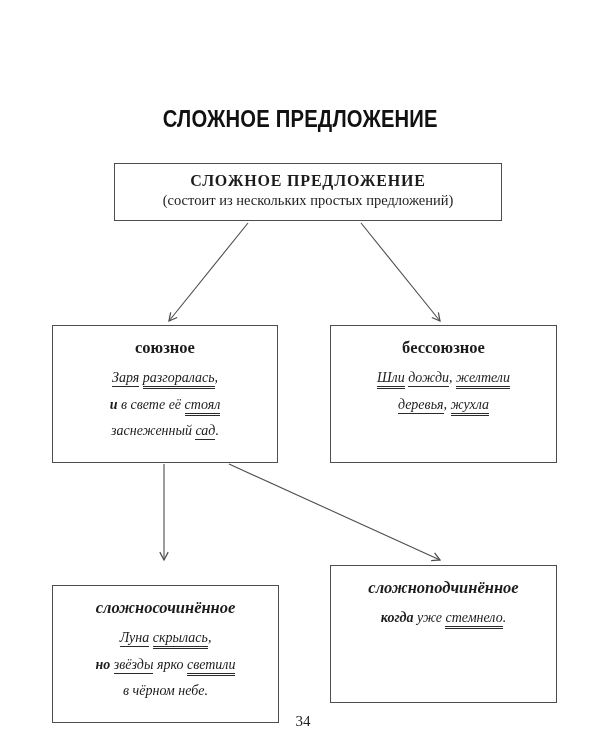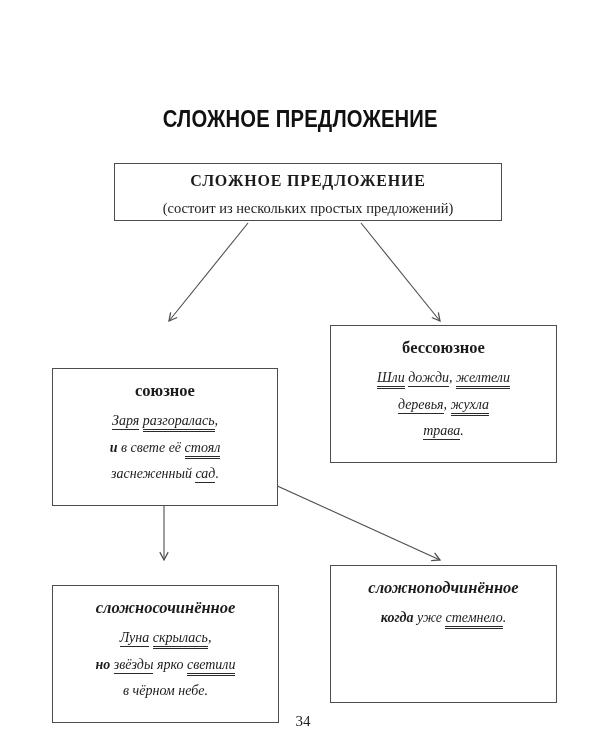--- a/index.html
+++ b/index.html
@@ -42,25 +42,25 @@
 
   
   #root-box { left: 114px; top: 163px; width: 388px; height: 58px; padding-top: 8px; }
   #root-box .root-title {
     font-weight: 700;
     font-size: 16px;
     letter-spacing: 0.8px;
   }
   #root-box .root-subtitle {
     font-size: 14.5px;
-    margin-top: 10px;
+    margin-top: 2px;
   }
 
   
-  #box-soyuznoe            { left:  52px; top: 325px; width: 226px; height: 138px; margin-top: 43px; }
+  #box-soyuznoe            { left:  52px; top: 325px; width: 226px; height: 138px; }
   #box-bessoyuznoe         { left: 330px; top: 325px; width: 227px; height: 138px; }
   #box-slozhnosochinennoe  { left:  52px; top: 585px; width: 227px; height: 138px; }
   #box-slozhnopodchinennoe { left: 330px; top: 565px; width: 227px; height: 138px; text-align: center; }
 
   .node-title {
     padding-top: 12px;
     font-weight: 700;
     font-size: 16.5px;
     line-height: 20px;
     margin-bottom: 7px;
@@ -129,21 +129,20 @@
         <div class="sentence-line"><span class="seg seg-conj">и</span><span class="seg"> в свете её </span><span class="seg seg-predicate">стоял</span></div>
         <div class="sentence-line"><span class="seg">заснеженный </span><span class="seg seg-subject">сад</span><span class="seg">.</span></div>
       </div>
   </div>
 
   <div id="box-bessoyuznoe" class="node">
     <div class="node-title">бессоюзное</div>
     <div class="sentence">
         <div class="sentence-line"><span class="seg seg-predicate">Шли</span><span class="seg"> </span><span class="seg seg-subject">дожди</span><span class="seg">, </span><span class="seg seg-predicate">желтели</span></div>
         <div class="sentence-line"><span class="seg seg-subject">деревья</span><span class="seg">, </span><span class="seg seg-predicate">жухла</span></div>
-        <div class="sentence-line"><span class="seg seg-subject">трава</span><span class="seg">.</span></div>
       </div>
   </div>
 
   <div id="box-slozhnosochinennoe" class="node">
     <div class="node-title italic">сложносочинённое</div>
     <div class="sentence">
         <div class="sentence-line"><span class="seg seg-subject">Луна</span><span class="seg"> </span><span class="seg seg-predicate">скрылась</span><span class="seg">,</span></div>
         <div class="sentence-line"><span class="seg seg-conj">но</span><span class="seg"> </span><span class="seg seg-subject">звёзды</span><span class="seg"> ярко </span><span class="seg seg-predicate">светили</span></div>
         <div class="sentence-line"><span class="seg">в чёрном небе.</span></div>
       </div>

